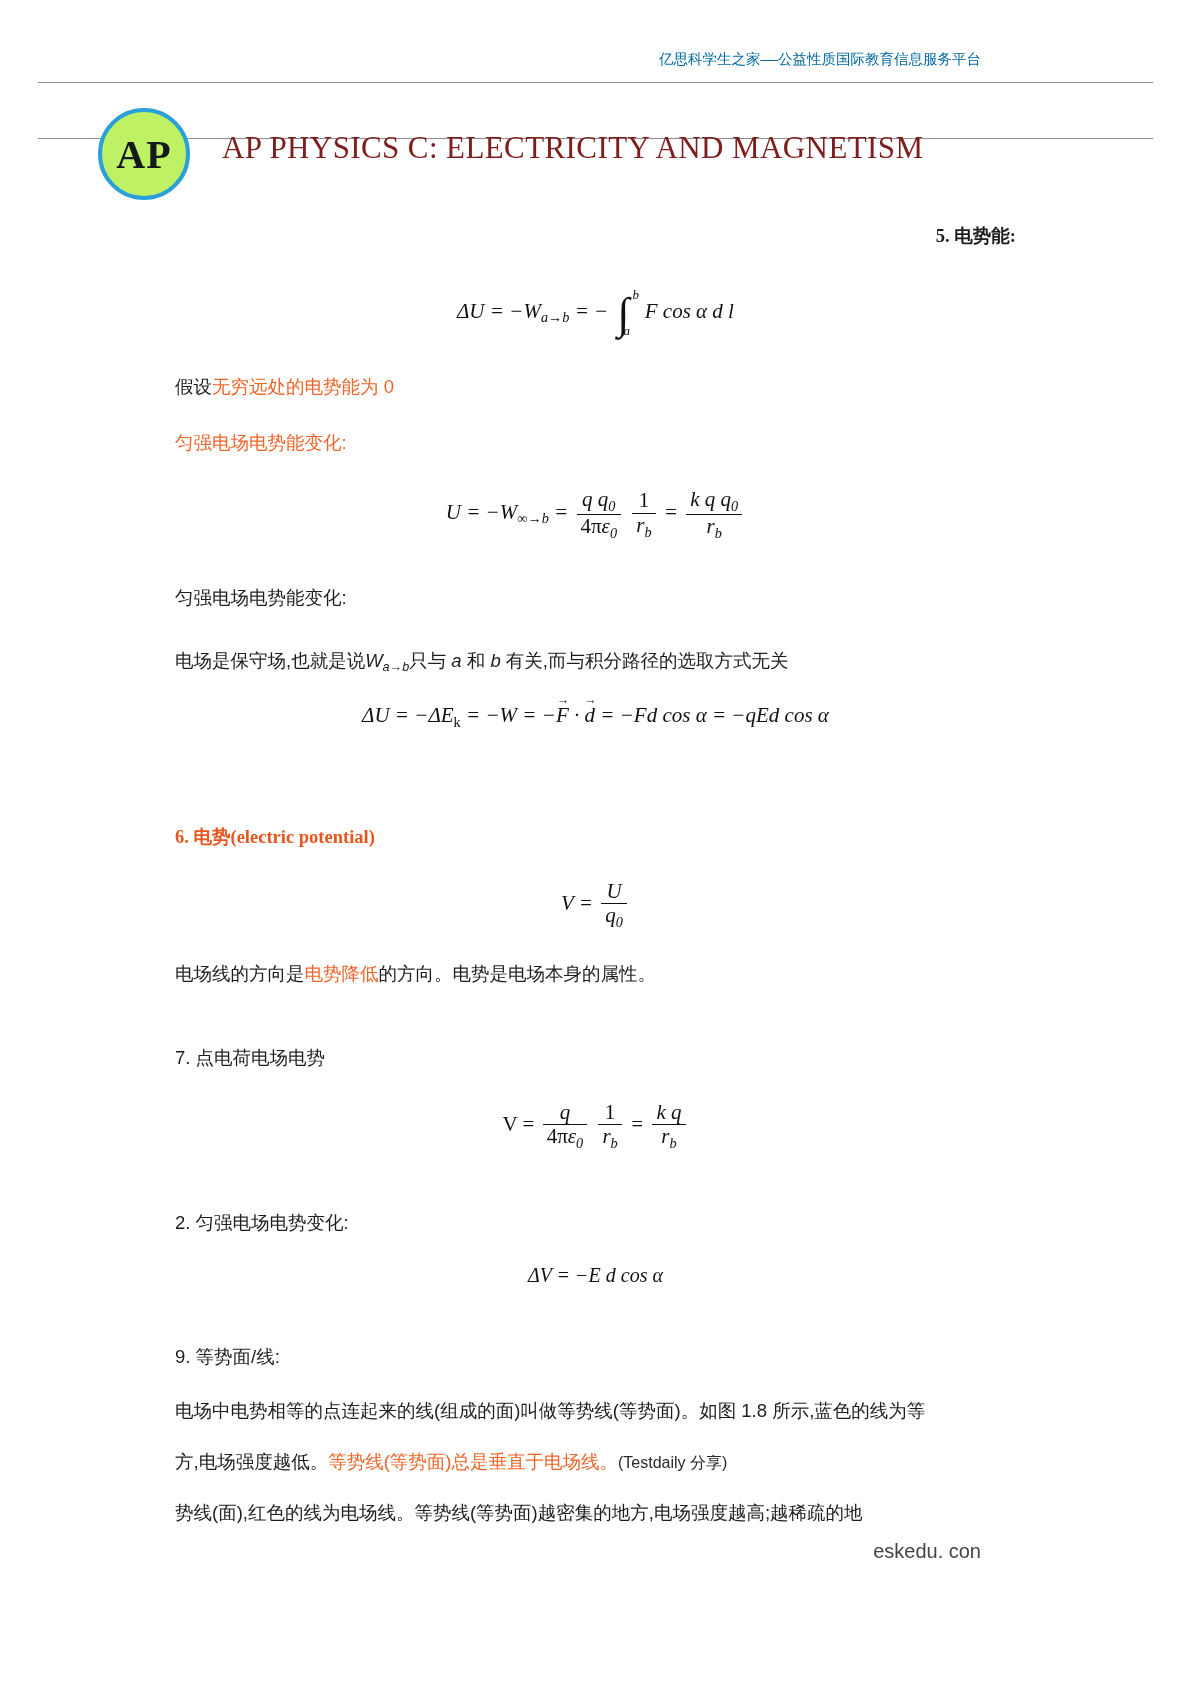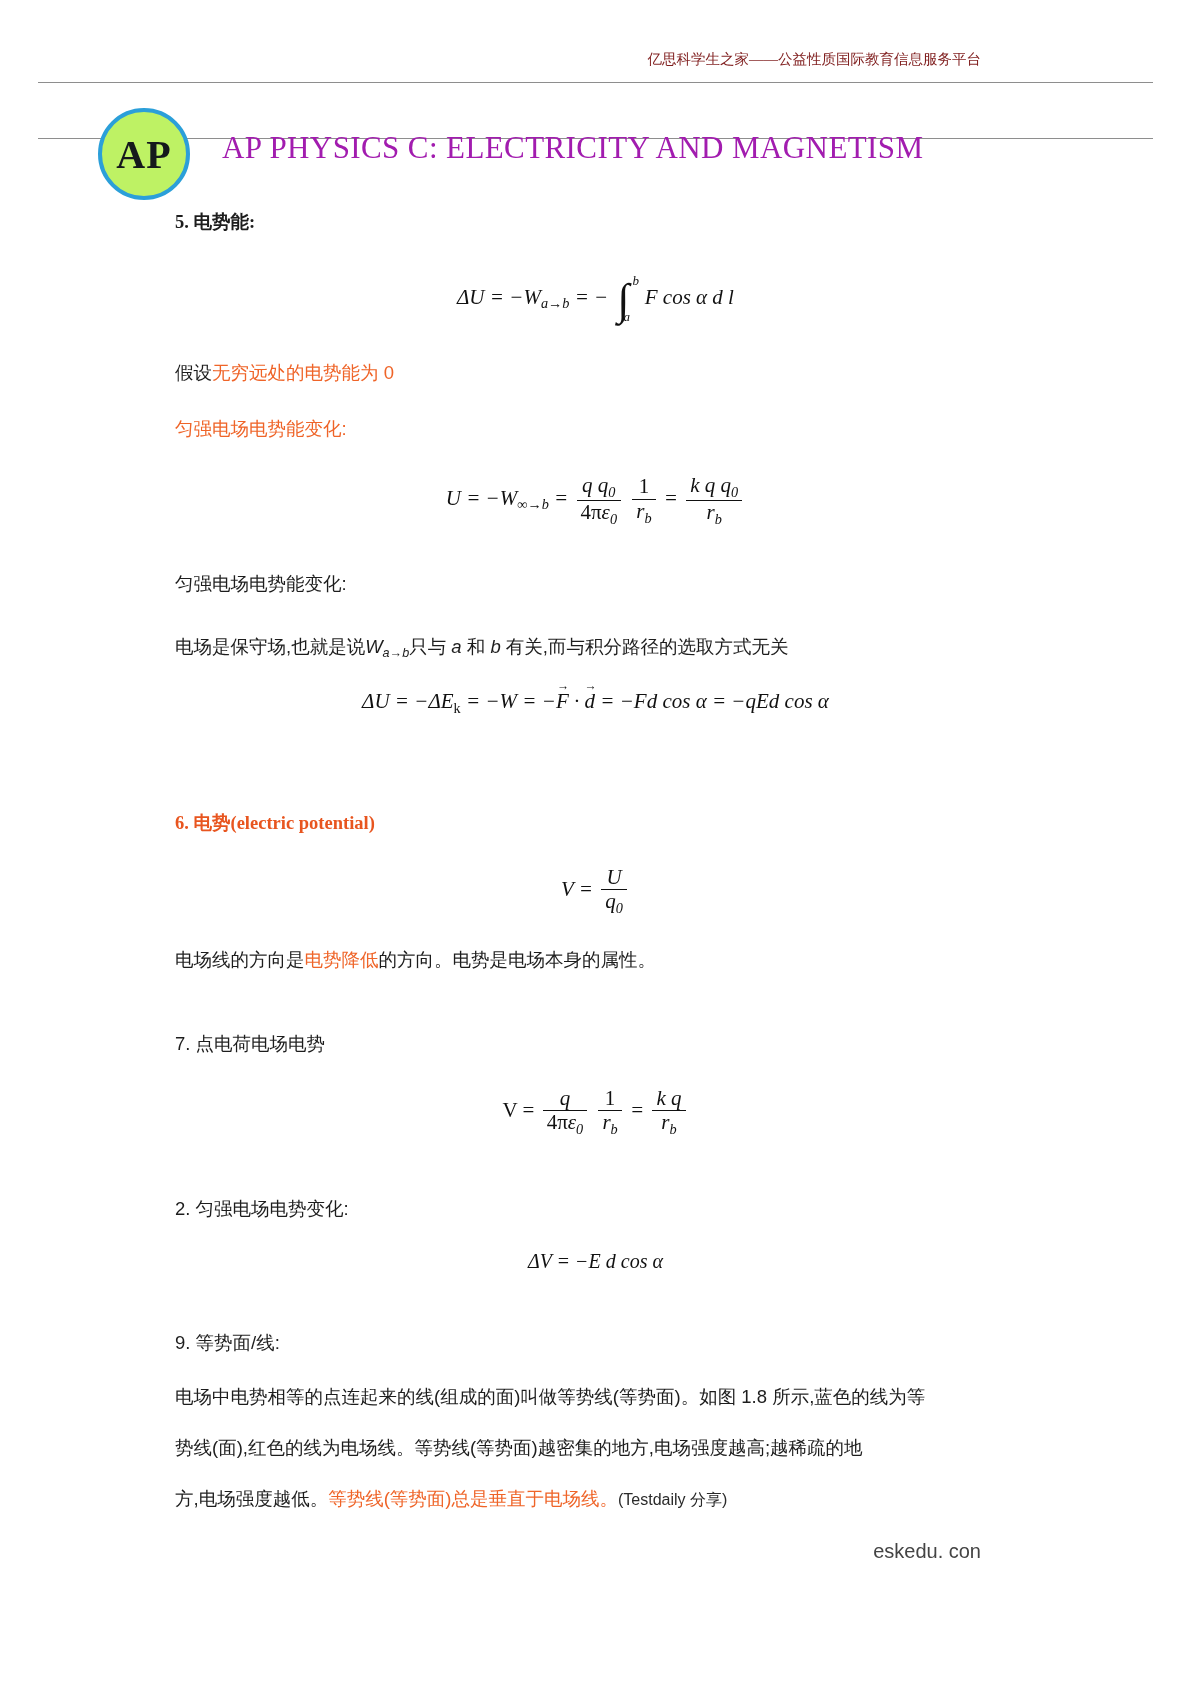--- a/index.html
+++ b/index.html
@@ -22,23 +22,23 @@
     top: 40px;
     left: 0;
     width: 1191px;
     height: 110px;
   }
   .header-tagline {
     position: absolute;
     top: 10px;
     right: 210px;
     font-size: 14.5px;
-    color: #7f1d1d;
+    color: #0369a1;
     white-space: nowrap;
-    font-family: Liberation Serif, serif;
+    font-family: Liberation Mono, monospace;
   }
   .rule {
     position: absolute;
     left: 38px;
     width: 1115px;
     height: 1px;
     background: #8e8e8e;
   }
   .rule-top { top: 42px; }
   .rule-bottom { top: 98px; }
@@ -64,21 +64,21 @@
     font-size: 40px;
     color: #15191c;
     letter-spacing: 1px;
   }
   .header-title {
     position: absolute;
     left: 222px;
     top: 90px;
     font-family: "Liberation Serif", serif;
     font-size: 31px;
-    color: #a21caf;
+    color: #7f1d1d;
     letter-spacing: 0.4px;
     white-space: nowrap;
   }
 
   
   .content {
     position: absolute;
     left: 0;
     top: 190px;
     width: 1191px;
@@ -196,21 +196,21 @@
   <div class="rule rule-bottom"></div>
   <div class="ap-badge">
     <span>AP</span>
   </div>
   <div class="header-title">AP PHYSICS C: ELECTRICITY  AND MAGNETISM</div>
 </div>
 
 <div class="content">
 
   <div class="block">
-    <p class="para heading" style="margin-top:18px;">5. 电势能:</p>
+    <p class="para heading" style="margin-top:32px;text-align:right;">5. 电势能:</p>
 
     <div class="eq" style="margin-top:38px;font-size:21px;">
       <span>ΔU = −W</span><span class="sub">a→b</span>
       <span>= −</span>
       <span class="intg">
         <span class="sign">∫</span>
         <span class="lim-top">b</span>
         <span class="lim-bot">a</span>
       </span>
       <span>F cos α d l</span>
@@ -291,21 +291,21 @@
   </div>
 
   <div class="block" style="margin-top:58px;">
     <p class="para">2. 匀强电场电势变化:</p>
     <div class="eq" style="margin-top:26px;font-size:20px;">ΔV = −E d cos α</div>
   </div>
 
   <div class="block" style="margin-top:56px;">
     <p class="para">9. 等势面/线:</p>
     <p class="para" style="margin-top:26px;">电场中电势相等的点连起来的线(组成的面)叫做等势线(等势面)。如图 1.8 所示,蓝色的线为等</p>
-    <p class="para" style="margin-top:22px;">势线(面),红色的线为电场线。等势线(等势面)越密集的地方,电场强度越高;越稀疏的地</p>
     <p class="para" style="margin-top:22px;">
       <span>方,电场强度越低。</span><span class="orange">等势线(等势面)总是垂直于电场线。</span><span class="small-note">(Testdaily 分享)</span>
     </p>
+    <p class="para" style="margin-top:22px;">势线(面),红色的线为电场线。等势线(等势面)越密集的地方,电场强度越高;越稀疏的地</p>
   </div>
 
 </div>
 
 <div class="footer">eskedu. con</div>
 
 </body></html>

